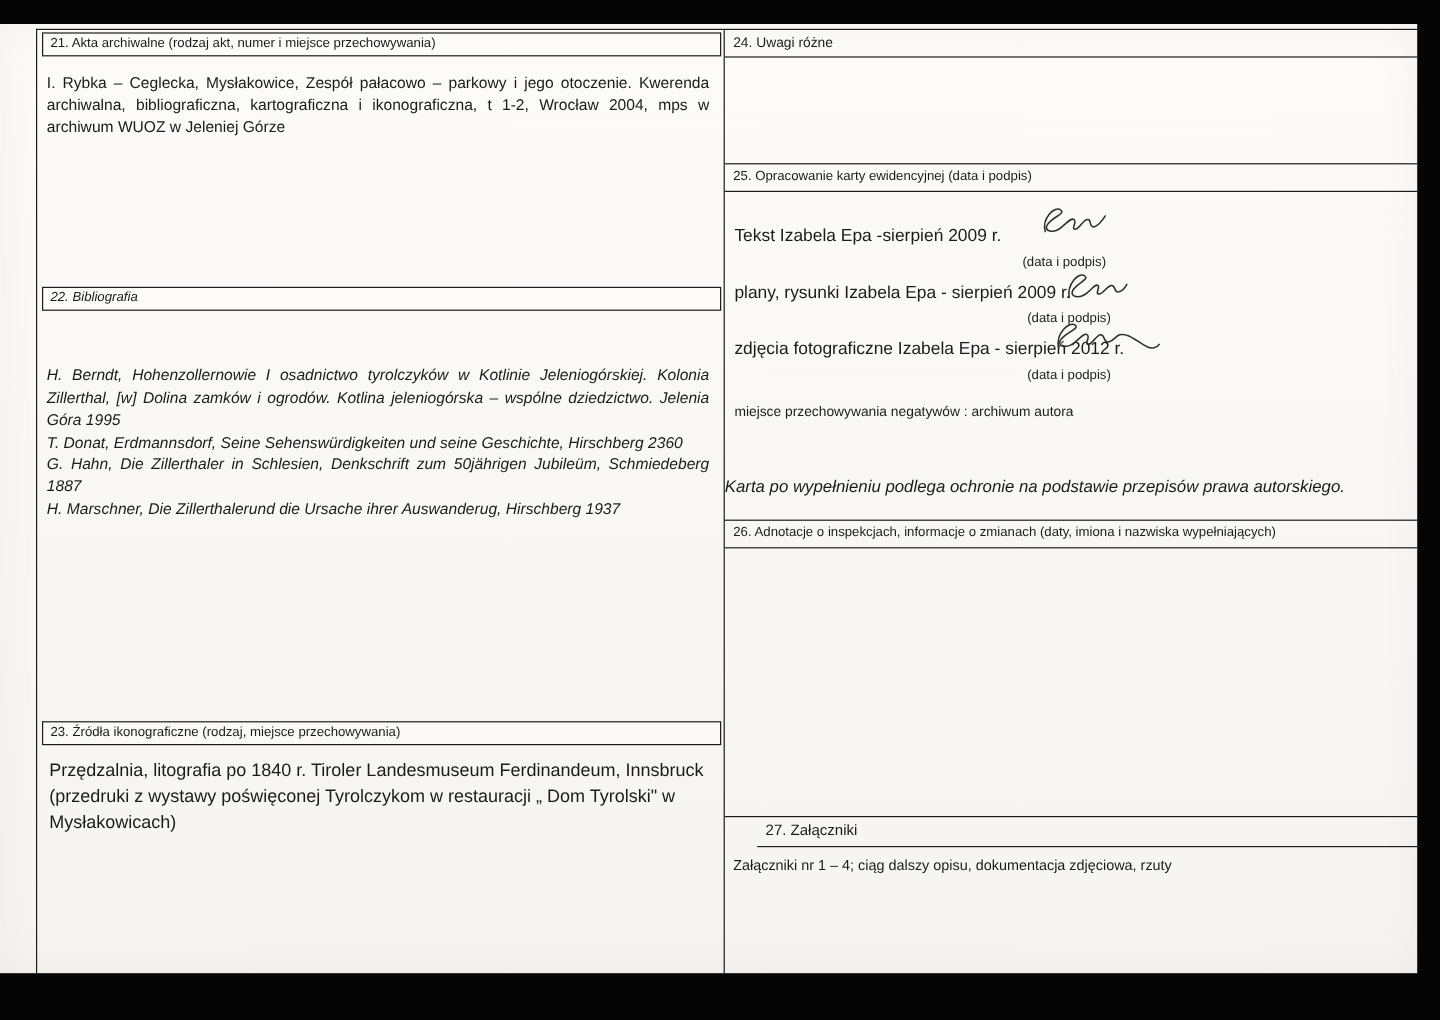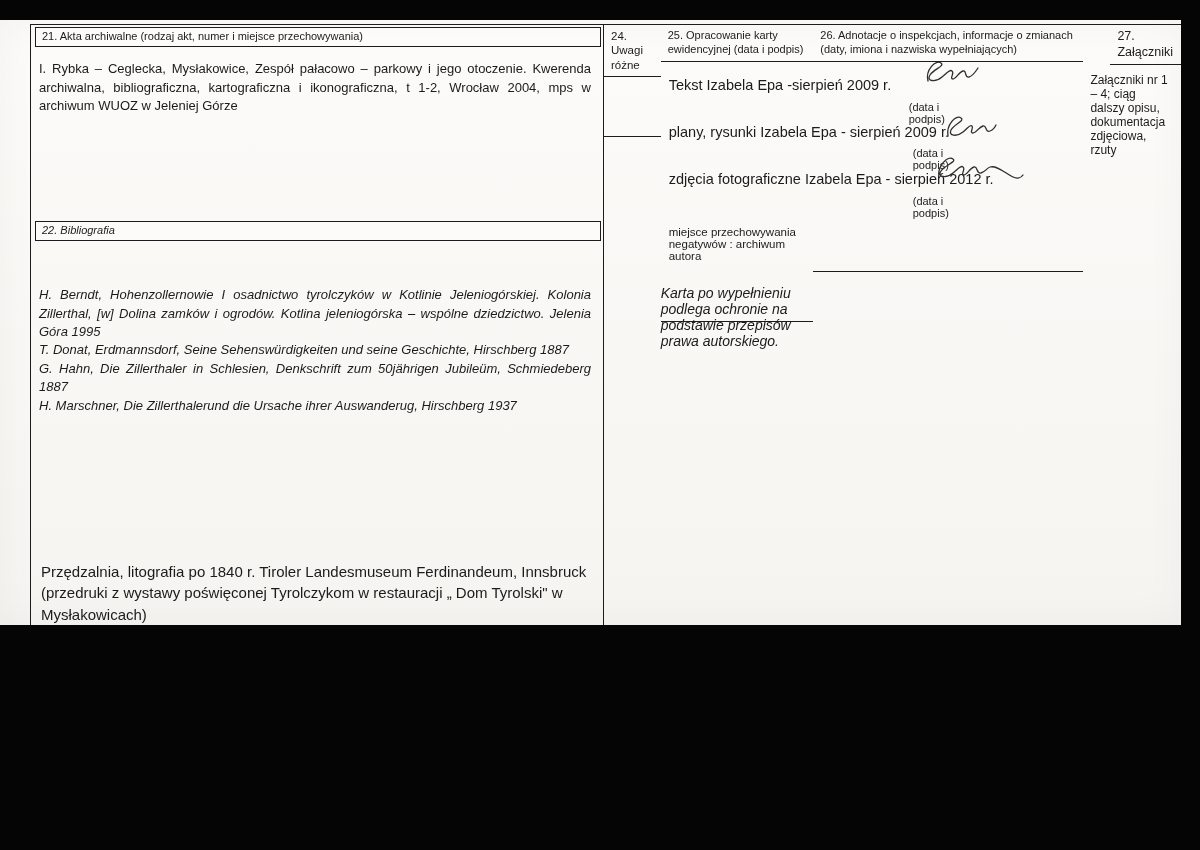--- a/index.html
+++ b/index.html
@@ -3,32 +3,32 @@
 <meta charset="utf-8">
 <style>
   html,body{margin:0;padding:0;}
   body{
     width:1200px;height:850px;position:relative;overflow:hidden;
     background:#050505;
     font-family:"Liberation Sans", sans-serif;
     color:#1b1b1b;
   }
   .paper{
-    position:absolute;left:0;top:20px;width:1181px;height:605px;
+    position:absolute;left:0;top:20px;width:1181px;height:791px;
     background:linear-gradient(180deg,#fcfbf9 0%,#f8f7f4 60%,#f5f4f1 100%);
     box-shadow:inset 0 0 40px rgba(0,0,0,0.04);
   }
   .form{
     position:absolute;left:30px;top:4px;right:0;bottom:0;
     border-top:1px solid #1c1c1c;border-left:1px solid #1c1c1c;
     display:flex;
   }
   .col{position:relative;box-sizing:border-box;}
   .col-left{width:573px;border-right:1px solid #1c1c1c;display:flex;flex-direction:column;}
-  .col-right{flex:1;display:flex;flex-direction:row;}
+  .col-right{flex:1;display:flex;flex-direction:column;}
   .sec{position:relative;box-sizing:border-box;}
 
   
   .sec21{height:212px;}
   .sec22{height:362px;font-style:italic;}
   .sec23{flex:1;}
   .hdr-box{
     margin:2px 2px 0 4px;border:1px solid #1c1c1c;
     font-size:11px;padding:2px 6px 3px 6px;line-height:1.2;
     background:rgba(255,255,255,0.35);
@@ -83,27 +83,28 @@
 
       <section class="sec sec21">
         <div class="hdr-box">21. Akta archiwalne (rodzaj akt, numer i miejsce przechowywania)</div>
         <p class="bodytext just s21body">I. Rybka – Ceglecka, Mysłakowice, Zespół pałacowo – parkowy i jego otoczenie. Kwerenda archiwalna, bibliograficzna, kartograficzna i ikonograficzna, t 1-2, Wrocław 2004, mps w archiwum WUOZ w Jeleniej Górze</p>
       </section>
 
       <section class="sec sec22">
         <div class="hdr-box">22. Bibliografia</div>
         <div class="s22body">
           <p class="bodytext just">H. Berndt, Hohenzollernowie I osadnictwo tyrolczyków w Kotlinie Jeleniogórskiej. Kolonia Zillerthal, [w] Dolina zamków i ogrodów. Kotlina jeleniogórska – wspólne dziedzictwo. Jelenia Góra 1995</p>
-          <p class="bodytext just">T. Donat, Erdmannsdorf, Seine Sehenswürdigkeiten und seine Geschichte, Hirschberg 1887</p>
+          <p class="bodytext just">T. Donat, Erdmannsdorf, Seine Sehenswürdigkeiten und seine Geschichte, Hirschberg 2360</p>
           <p class="bodytext just">G. Hahn, Die Zillerthaler in Schlesien, Denkschrift zum 50jährigen Jubileüm, Schmiedeberg 1887</p>
           <p class="bodytext just">H. Marschner, Die Zillerthalerund die Ursache ihrer Auswanderug, Hirschberg 1937</p>
         </div>
       </section>
 
       <section class="sec sec23">
+        <div class="hdr-box">23. Źródła ikonograficzne (rodzaj, miejsce przechowywania)</div>
         <div class="s23body">
           <p>Przędzalnia, litografia po 1840 r. Tiroler Landesmuseum Ferdinandeum, Innsbruck</p>
           <p> (przedruki z wystawy poświęconej Tyrolczykom w restauracji „ Dom Tyrolski" w Mysłakowicach)</p>
         </div>
       </section>
 
     </div>
 
     <div class="col col-right">
 

